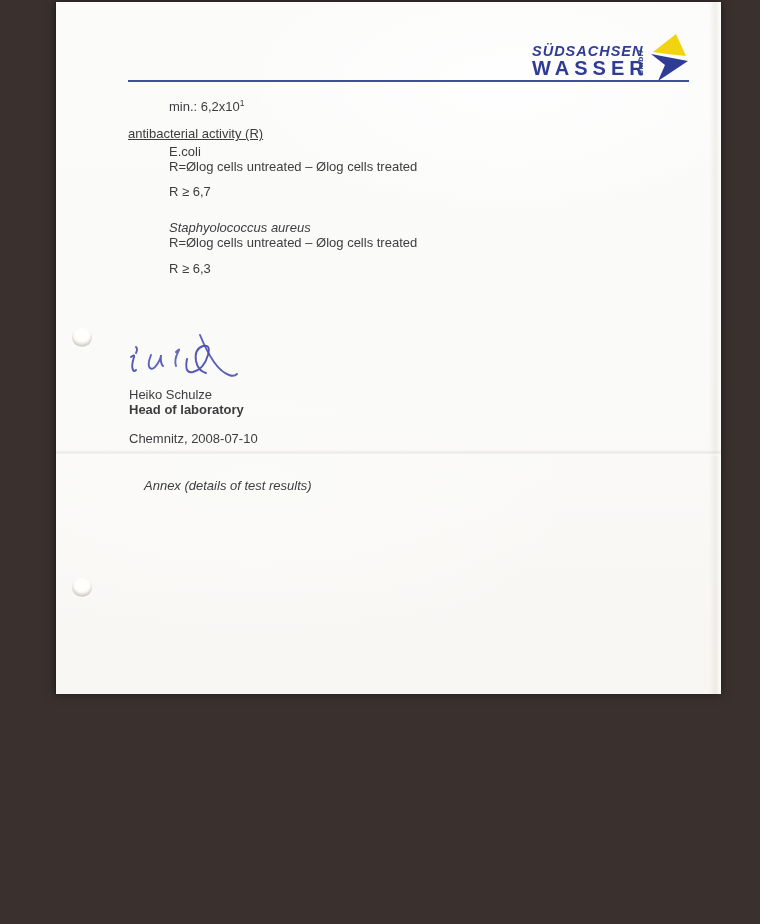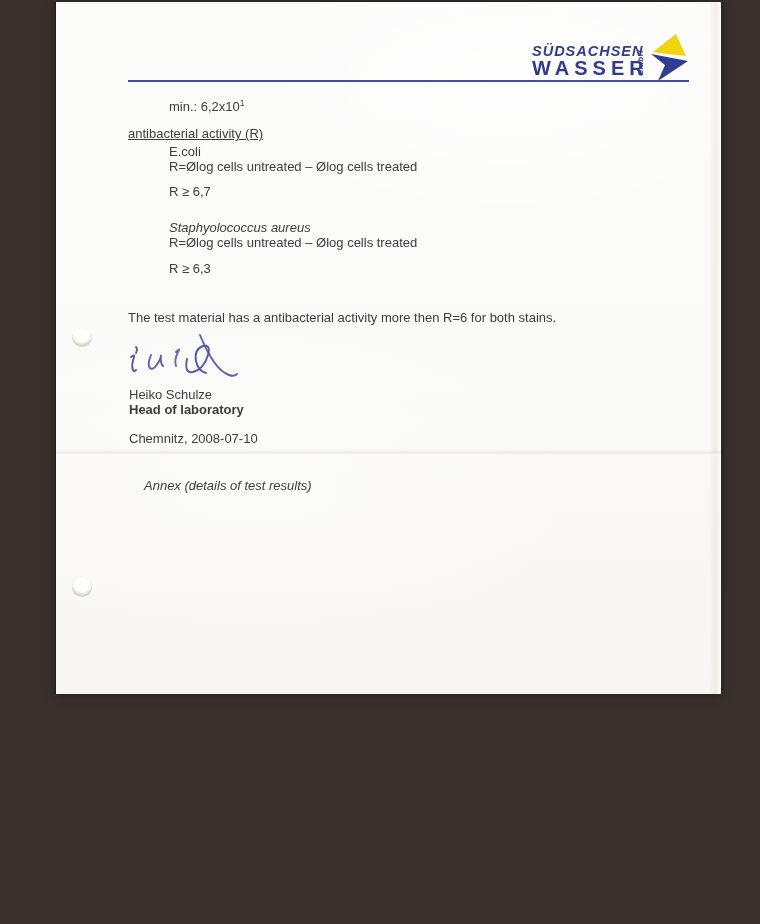--- a/index.html
+++ b/index.html
@@ -97,21 +97,20 @@
   <div class="line heading" style="left:72px; top:124px;">antibacterial activity (R)</div>
 
   <div class="line" style="left:113px; top:142px;">E.coli</div>
   <div class="line" style="left:113px; top:157px;">R=Ølog cells untreated – Ølog cells treated</div>
   <div class="line" style="left:113px; top:182px;">R ≥ 6,7</div>
 
   <div class="line" style="left:113px; top:218px;font-style:italic;">Staphyolococcus aureus</div>
   <div class="line" style="left:113px; top:233px;">R=Ølog cells untreated – Ølog cells treated</div>
   <div class="line" style="left:113px; top:259px;">R ≥ 6,3</div>
 
-  <div class="line" style="left:72px; top:308px;">The test material has a antibacterial activity more then R=6 for both stains.</div>
 
   <svg class="sig" width="130" height="60" viewBox="0 0 130 60">
     <g fill="none" stroke="#4a4fad" stroke-width="1.9" stroke-linecap="round">
       <path d="M16,15 q2,2 0,6" opacity="0.9"></path>
       <path d="M11,25 q4,-3 3,0 q-3,9 -1,13 q1,2 3,0" opacity="0.95"></path>
       <path d="M31,23 q-4,10 -1,13 q3,3 8,-5 q3,-5 3,-8 q-1,8 2,11" opacity="0.9"></path>
       <path d="M56,20 q5,-5 2,0 q-4,8 -2,14" opacity="0.85"></path>
       <path d="M67,27 q-3,15 6,13 q11,-3 15,-17 q3,-11 -5,-9 q-9,3 -7,15 q2,10 10,12" opacity="0.95"></path>
       <path d="M80,3 q7,17 14,27 q7,10 15,13 q5,2 8,-1" opacity="0.9"></path>
     </g>

